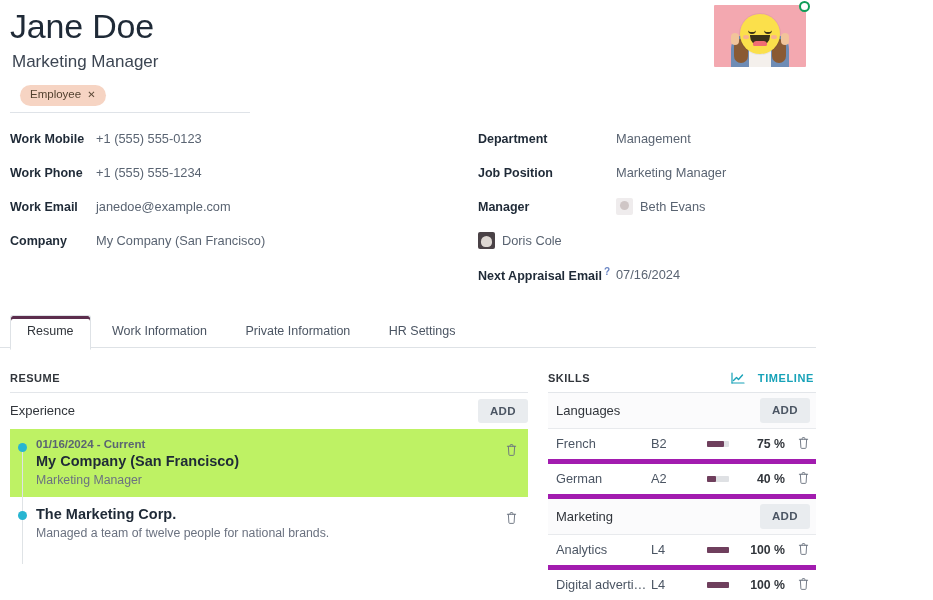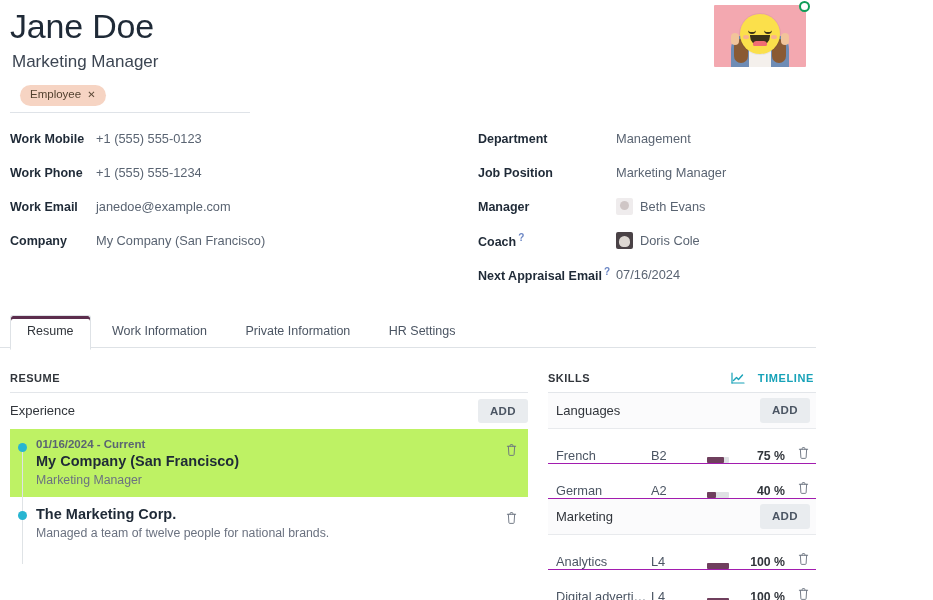--- a/index.html
+++ b/index.html
@@ -389,23 +389,23 @@
     position: absolute;
     right: 10px;
     top: 14px;
     cursor: pointer;
     line-height: 1;
   }
 
   
   .skill-row {
     display: flex;
-    align-items: flex-end;
+    align-items: center;
     height: 35px;
-    border-bottom: 1px solid #a21caf;
+    border-bottom: 5px solid #a21caf;
     font-size: 12.8px;
     color: #4b5563;
     padding: 0 6px 0 8px;
     box-sizing: border-box;
   }
   .sk-name {
     width: 95px;
     white-space: nowrap;
     overflow: hidden;
     text-overflow: ellipsis;
@@ -511,21 +511,20 @@
 
       <div class="field">
         <span class="f-label"><span>Manager</span></span>
         <span class="f-value">
           <span class="mini-avatar light"></span>
           <span>Beth Evans</span>
         </span>
       </div>
 
       <div class="field">
-        <span class="f-label"><span>Coach</span><span class="f-help">?</span></span>
         <span class="f-value">
           <span class="mini-avatar dark"></span>
           <span>Doris Cole</span>
         </span>
       </div>
 
       <div class="field">
         <span class="f-label"><span>Next Appraisal Email</span><span class="f-help">?</span></span>
         <span class="f-value">07/16/2024</span>
       </div>

